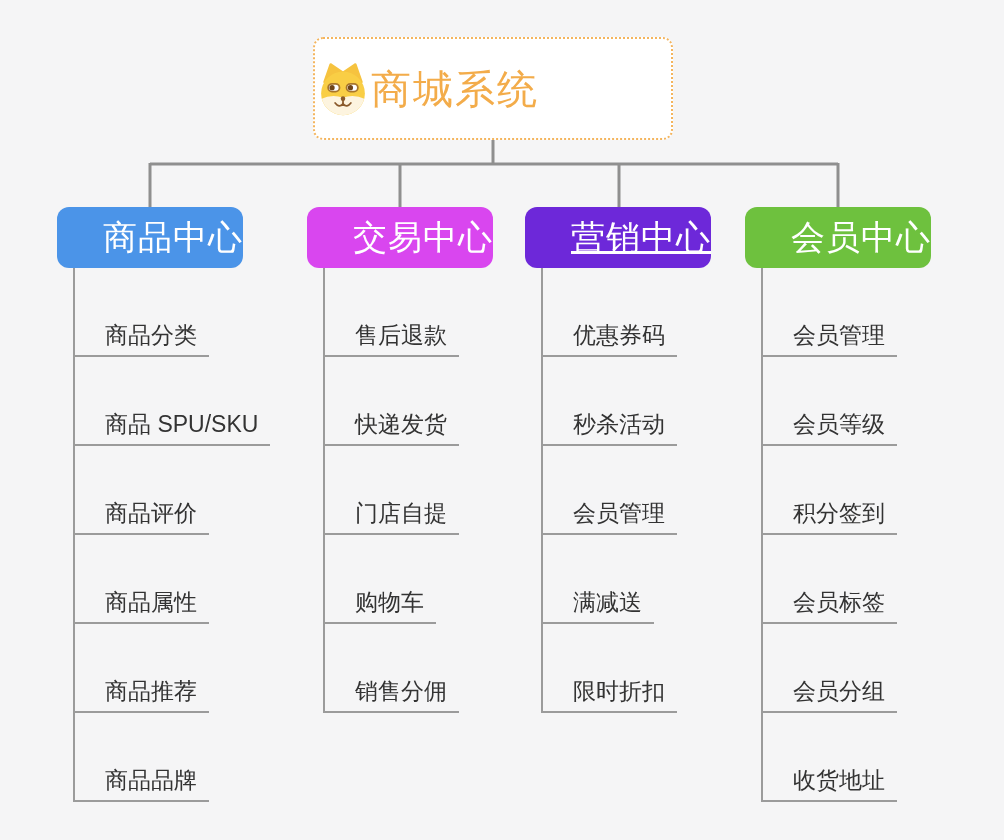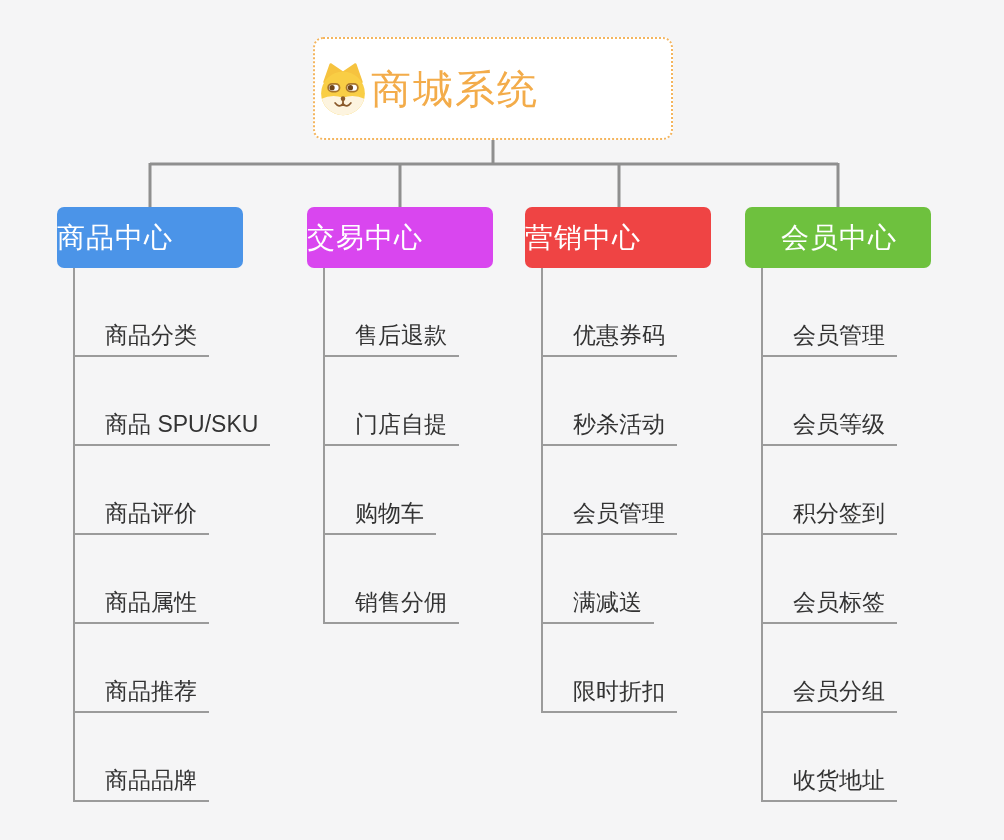--- a/index.html
+++ b/index.html
@@ -12,22 +12,22 @@
     background:#ffffff;border:2px dotted #f4b55e;border-radius:10px;
     box-sizing:border-box;display:flex;align-items:center;justify-content:flex-start;gap:0;
     cursor:pointer;
   }
   .root-title{font-size:40px;letter-spacing:2px;line-height:1;}
   .shiba{width:56px;height:56px;display:inline-flex;}
   .shiba svg{width:56px;height:56px;}
 
   .branch{position:absolute;top:207px;width:186px;}
   .branch-head{
-    height:61px;border-radius:7px;display:flex;align-items:center;justify-content:flex-start;
-    color:#ffffff;font-size:28px;letter-spacing:1px;cursor:pointer;
+    height:61px;border-radius:12px;display:flex;align-items:center;justify-content:flex-end;
+    color:#ffffff;font-size:34px;letter-spacing:1px;cursor:pointer;
   }
   .children{margin-left:16px;border-left:2px solid #9b9b9b;}
   .child{
     height:89px;display:flex;align-items:flex-end;
     width:max-content;box-sizing:border-box;
     border-bottom:2px solid #9b9b9b;
     padding:0 12px 7px 30px;cursor:pointer;
   }
   .child-label{font-size:23px;color:#333333;line-height:1.15;white-space:nowrap;}
 </style>
@@ -108,37 +108,40 @@
     <div class="branch" style="left: 307px;">
       <div class="branch-head" style="background: #d946ef;">
         <span>交易中心</span>
       </div>
       <div class="children">
 
     <div class="child">
       <span class="child-label">售后退款</span>
     </div>
 
+    <div class="child">
+      <span class="child-label">快递发货</span>
+    </div>
 
     <div class="child">
       <span class="child-label">门店自提</span>
     </div>
 
     <div class="child">
       <span class="child-label">购物车</span>
     </div>
 
     <div class="child">
       <span class="child-label">销售分佣</span>
     </div>
   </div>
     </div>
 
     <div class="branch" style="left: 525px;">
-      <div class="branch-head" style="background: #ef4444;">
+      <div class="branch-head" style="background: #6d28d9; text-decoration: underline;">
         <span>营销中心</span>
       </div>
       <div class="children">
     <div class="child">
       <span class="child-label">优惠券码</span>
     </div>
 
     <div class="child">
       <span class="child-label">秒杀活动</span>
     </div>

